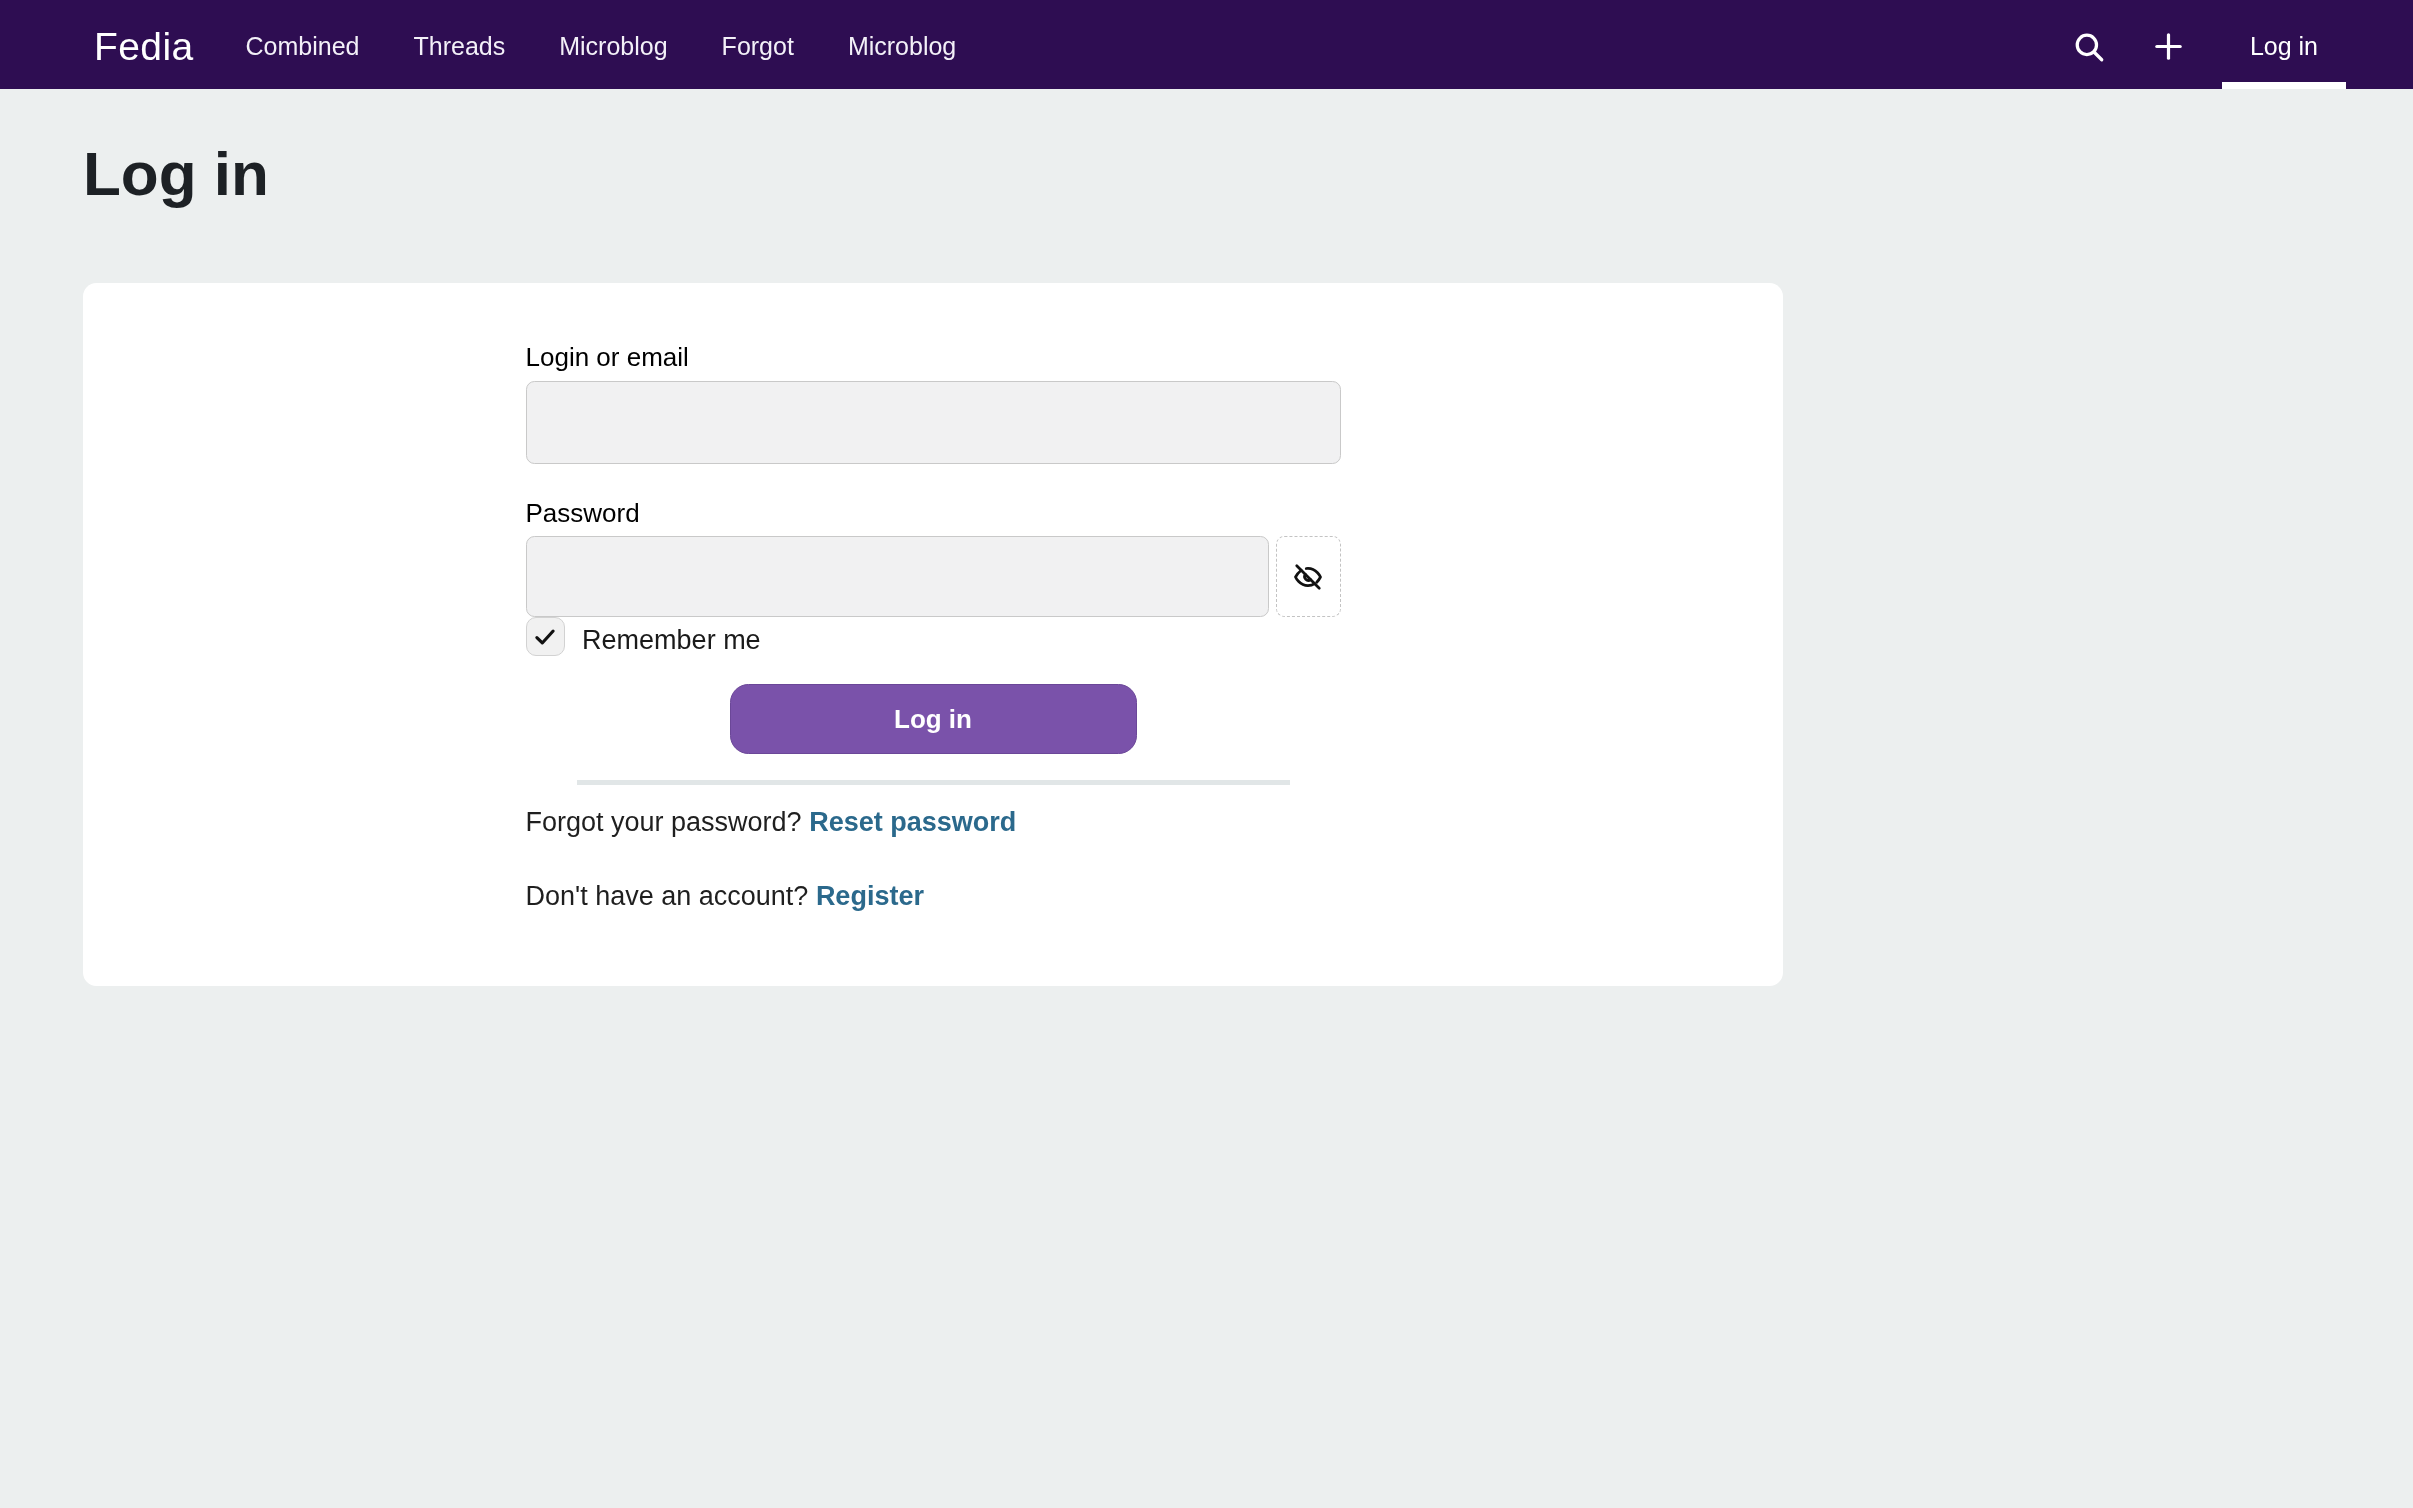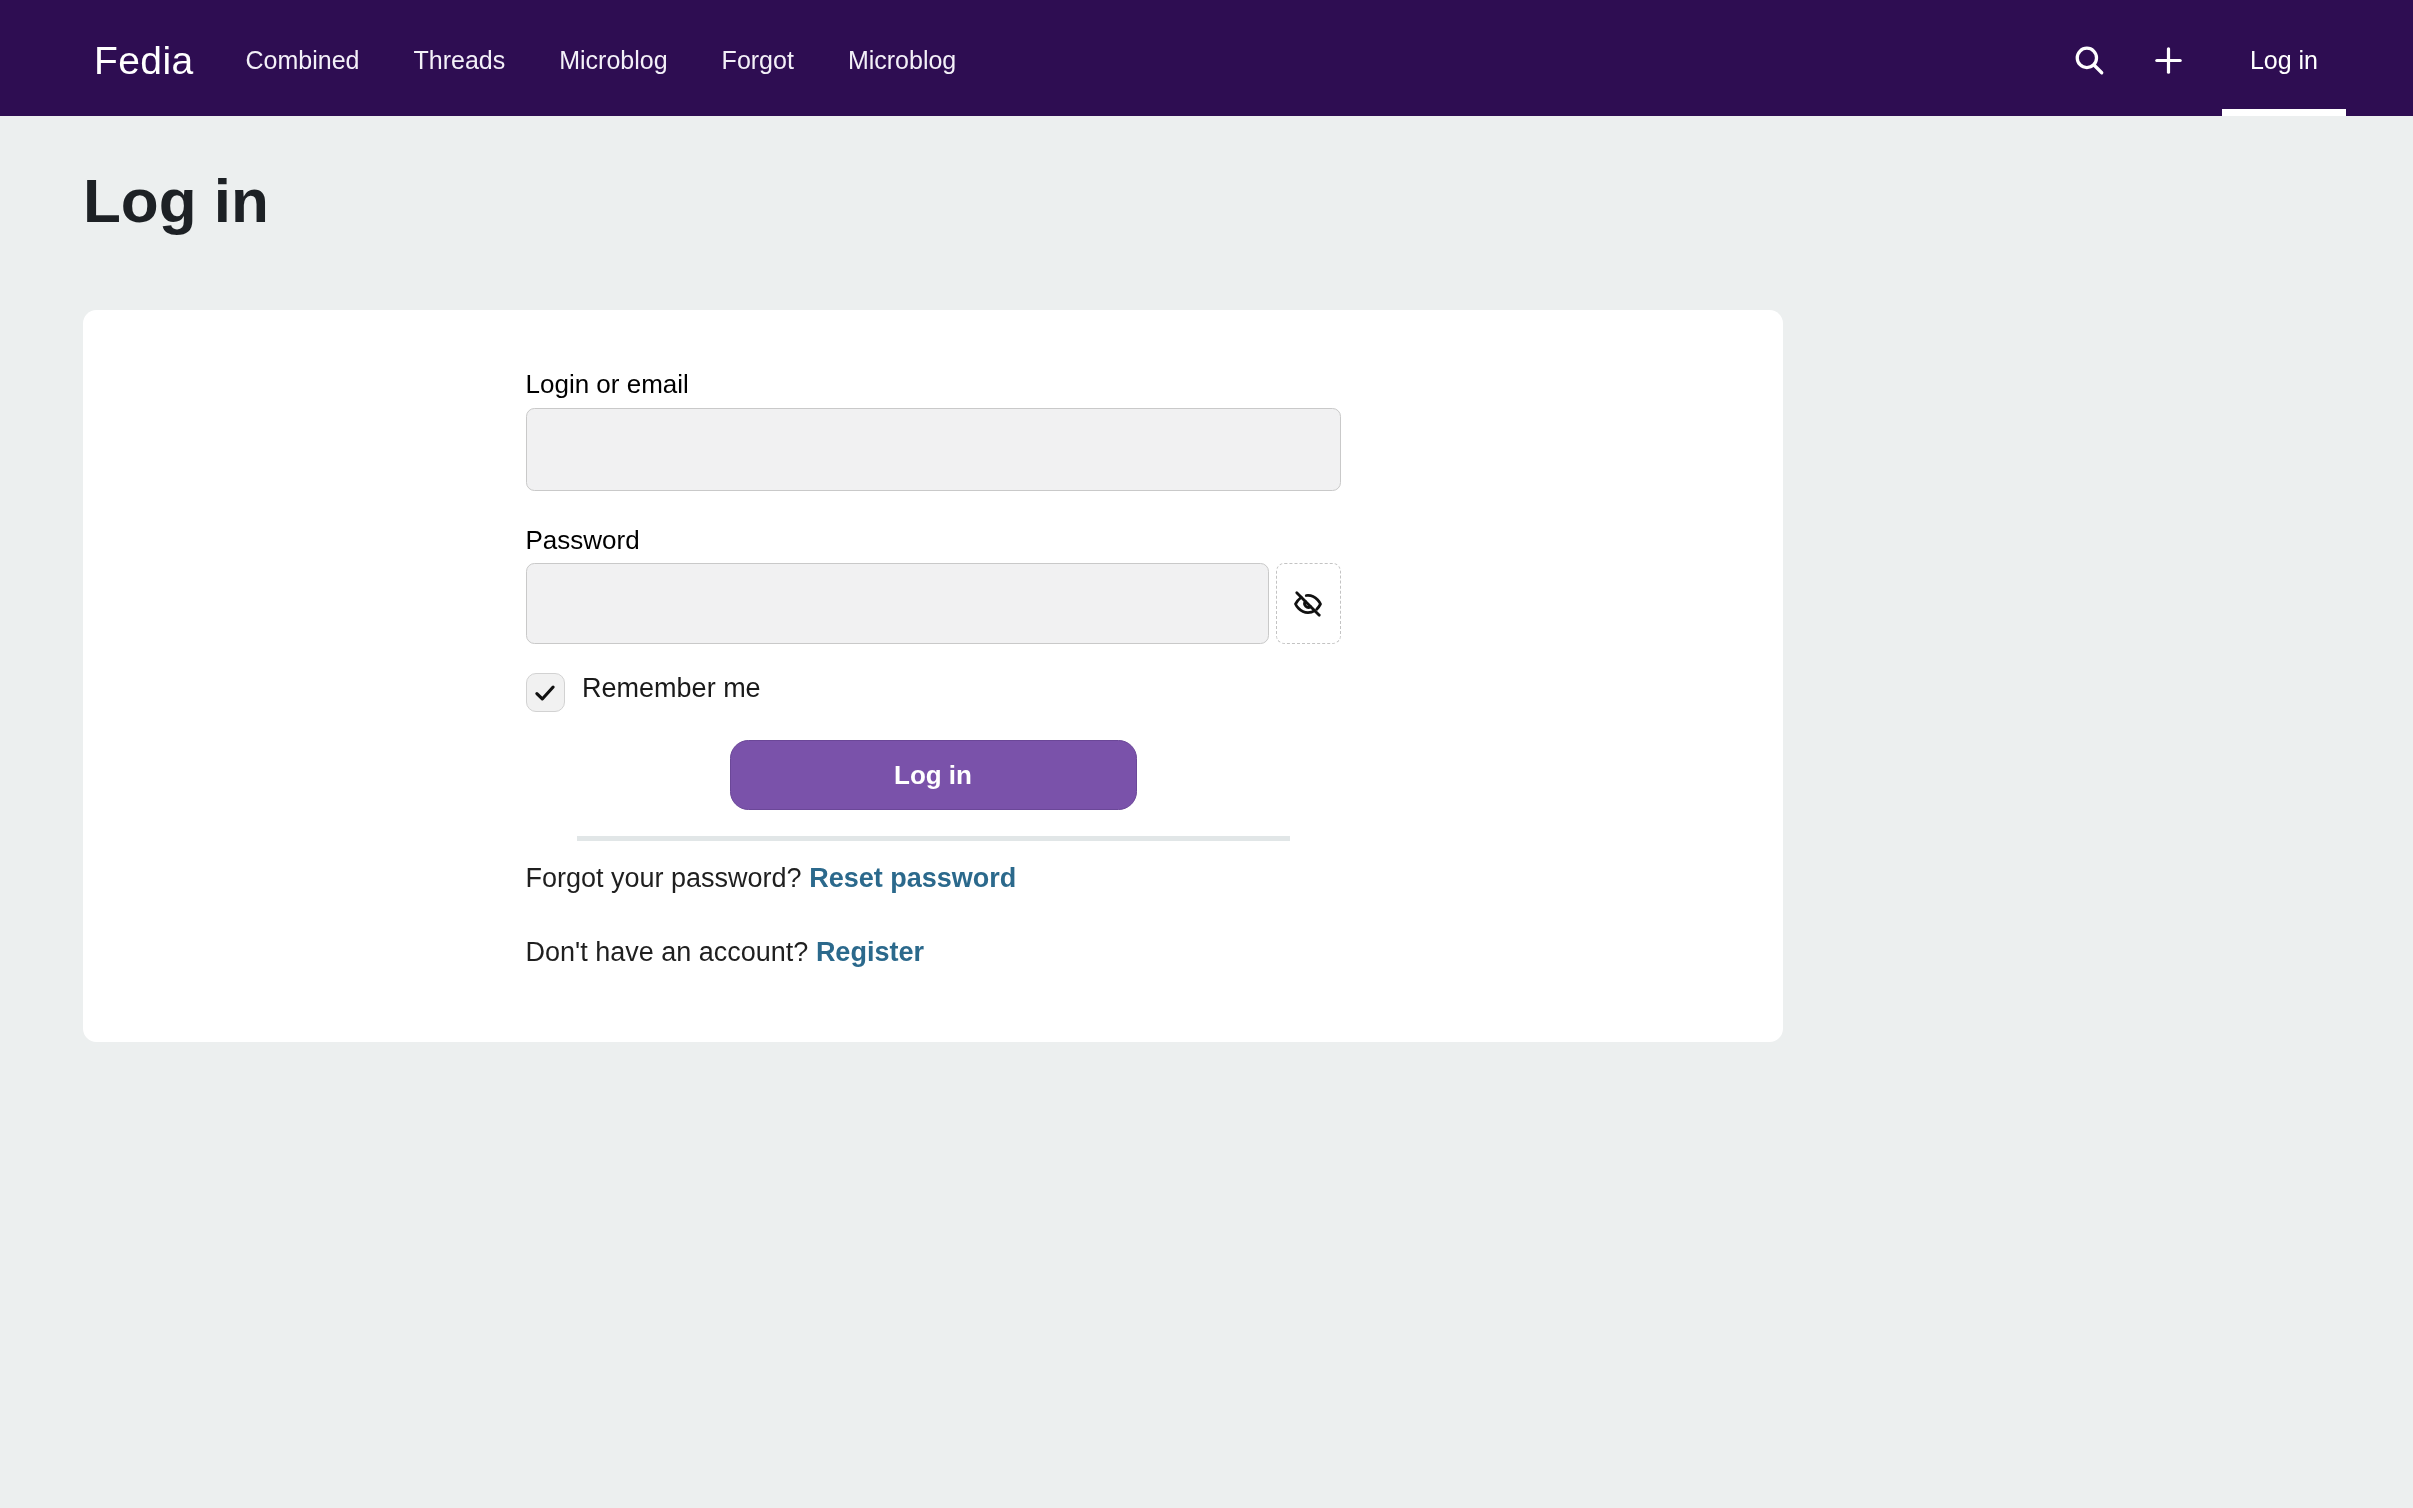--- a/index.html
+++ b/index.html
@@ -13,21 +13,21 @@
   *{box-sizing:border-box;}
   html,body{margin:0;padding:0;}
   body{
     width:2413px;height:1508px;overflow:hidden;
     background:var(--page-bg);
     font-family:"Liberation Sans",sans-serif;
     color:#1c1c1c;
   }
   
   .navbar{
-    height:116px;background:var(--navbar-bg);
+    height:89px;background:var(--navbar-bg);
     display:flex;align-items:stretch;
     padding:4px 67px 0 94px;
   }
   .brand{
     align-self:center;color:#ffffff;font-size:39px;line-height:1;
     letter-spacing:0.4px;margin-right:25px;cursor:pointer;
   }
   .nav-list{display:flex;align-items:stretch;margin:0;padding:0;list-style:none;text-align:center;}
   .nav-item{
     display:flex;align-items:center;padding:0 27px;
@@ -68,21 +68,21 @@
     font-family:"Liberation Sans",sans-serif;font-size:28.5px;padding:0 20px;color:#1b1b1b;
     outline:none;
   }
   .password-row{display:flex;gap:6.7px;}
   .password-row .text-input{flex:1;height:81px;}
   .toggle-visibility{
     width:65px;height:81px;flex:0 0 65px;
     background:#ffffff;border:1.7px dashed #c3c3c3;border-radius:8.4px;
     display:flex;align-items:center;justify-content:center;cursor:pointer;padding:0;
   }
-  .remember-row{margin-top:29px;display:flex;align-items:flex-start;}
+  .remember-row{display:flex;align-items:flex-end;}
   .checkbox{
     width:39px;height:39px;background:#f1f1f1;
     border:1.7px solid #d2d2d2;border-radius:10px;
     display:flex;align-items:center;justify-content:center;cursor:pointer;padding:0;
   }
   .remember-label{margin-left:17.6px;font-size:27px;color:#1a1a1a;cursor:pointer;}
   .submit-btn{
     display:block;margin:28px auto 0;width:407px;height:70px;
     background:var(--accent-button);color:#ffffff;
     border:0.8px solid #6b4798;border-radius:18.4px;

